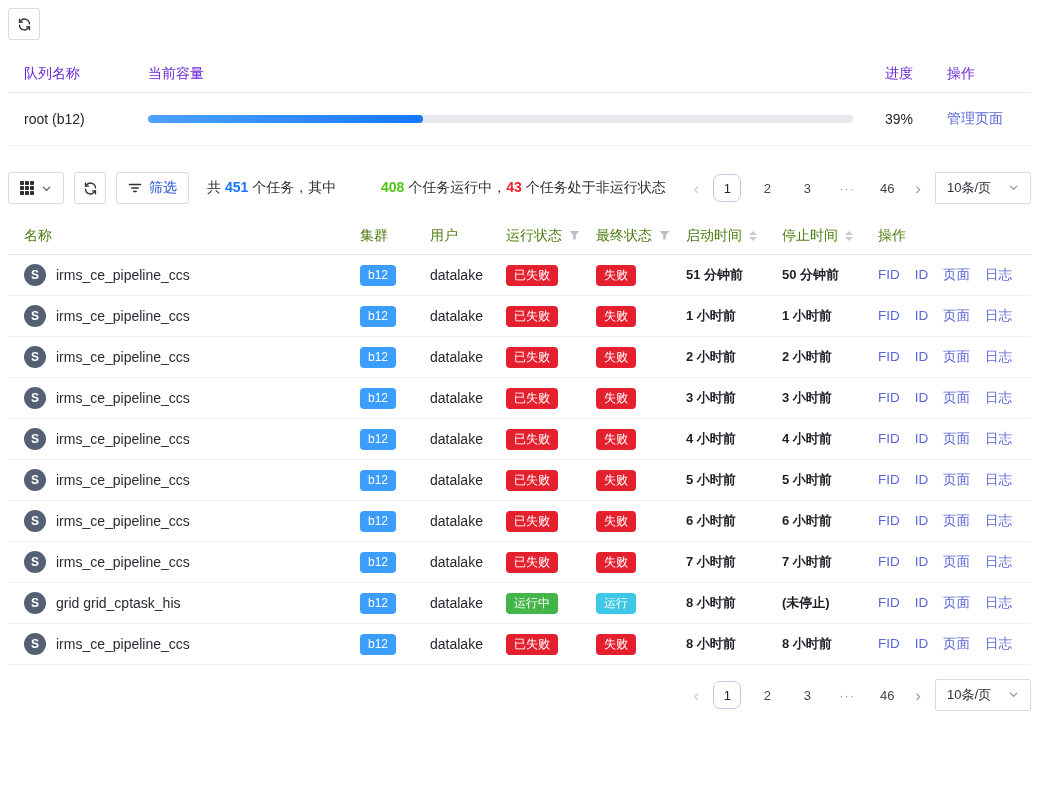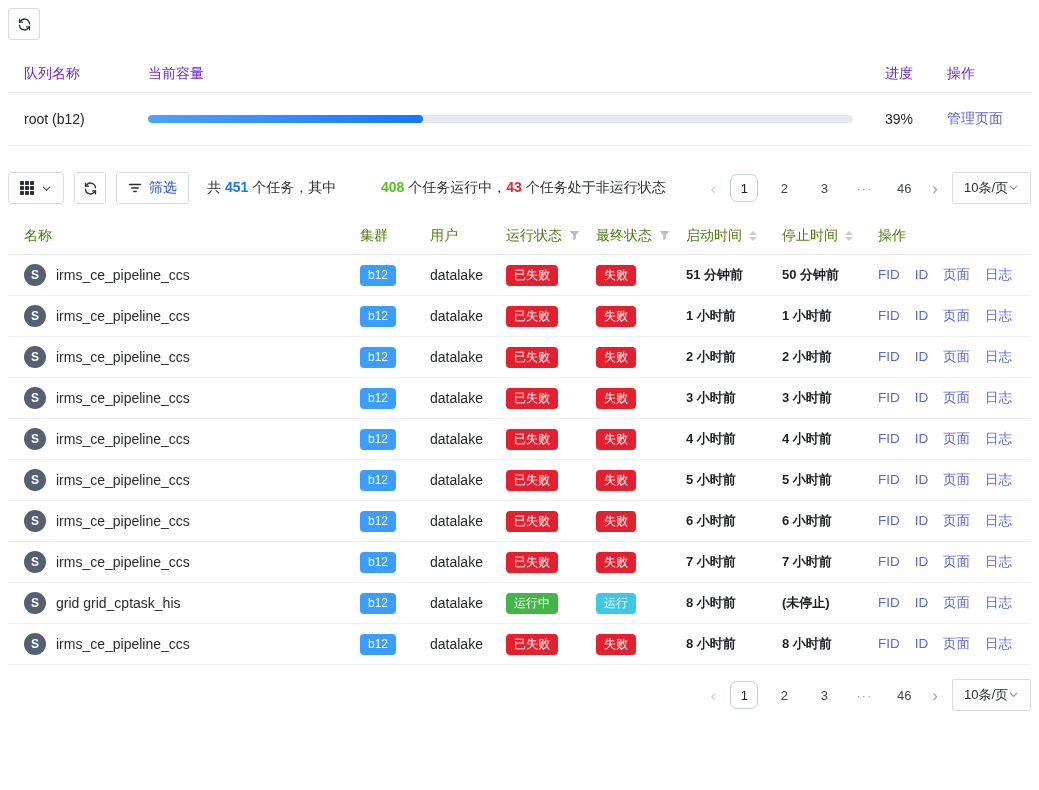--- a/index.html
+++ b/index.html
@@ -47,21 +47,21 @@
   .pg-btn { font-size:17px; line-height:1; cursor:pointer; padding:0 2px; }
   .pg-prev { color:#c9ccd2; }
   .pg-next { color:#9aa0a8; }
   .pg-item {
     min-width:28px; height:28px; display:inline-flex; align-items:center; justify-content:center;
     color:#43474e; cursor:pointer; font-size:13px; border-radius:7px;
   }
   .pg-item.active { border:1px solid #c4c8e2; color:#23262b; background:#fff; }
   .pg-item.ellipsis { color:#9aa0a8; letter-spacing:1px; }
   .page-size {
-    display:inline-flex; align-items:center; gap:0; height:32px; padding:6px 11px;
+    display:inline-flex; align-items:center; gap:17px; height:32px; padding:6px 11px;
     border:1px solid #d9dbe0; border-radius:2px; cursor:pointer; font-size:13px; color:#2b2f36;
   }
 
   
   .task-table { width:100%; border-collapse:collapse; table-layout:fixed; margin-top:14px; }
   .task-table th {
     text-align:left; font-weight:500; color:#4d7c0f; font-size:14px;
     padding:9px 16px; border-bottom:1px solid #e6e8ec; white-space:nowrap;
   }
   .task-table td { padding:9px 16px; border-bottom:1px solid #eef0f3; vertical-align:middle; white-space:nowrap; overflow:hidden; }

